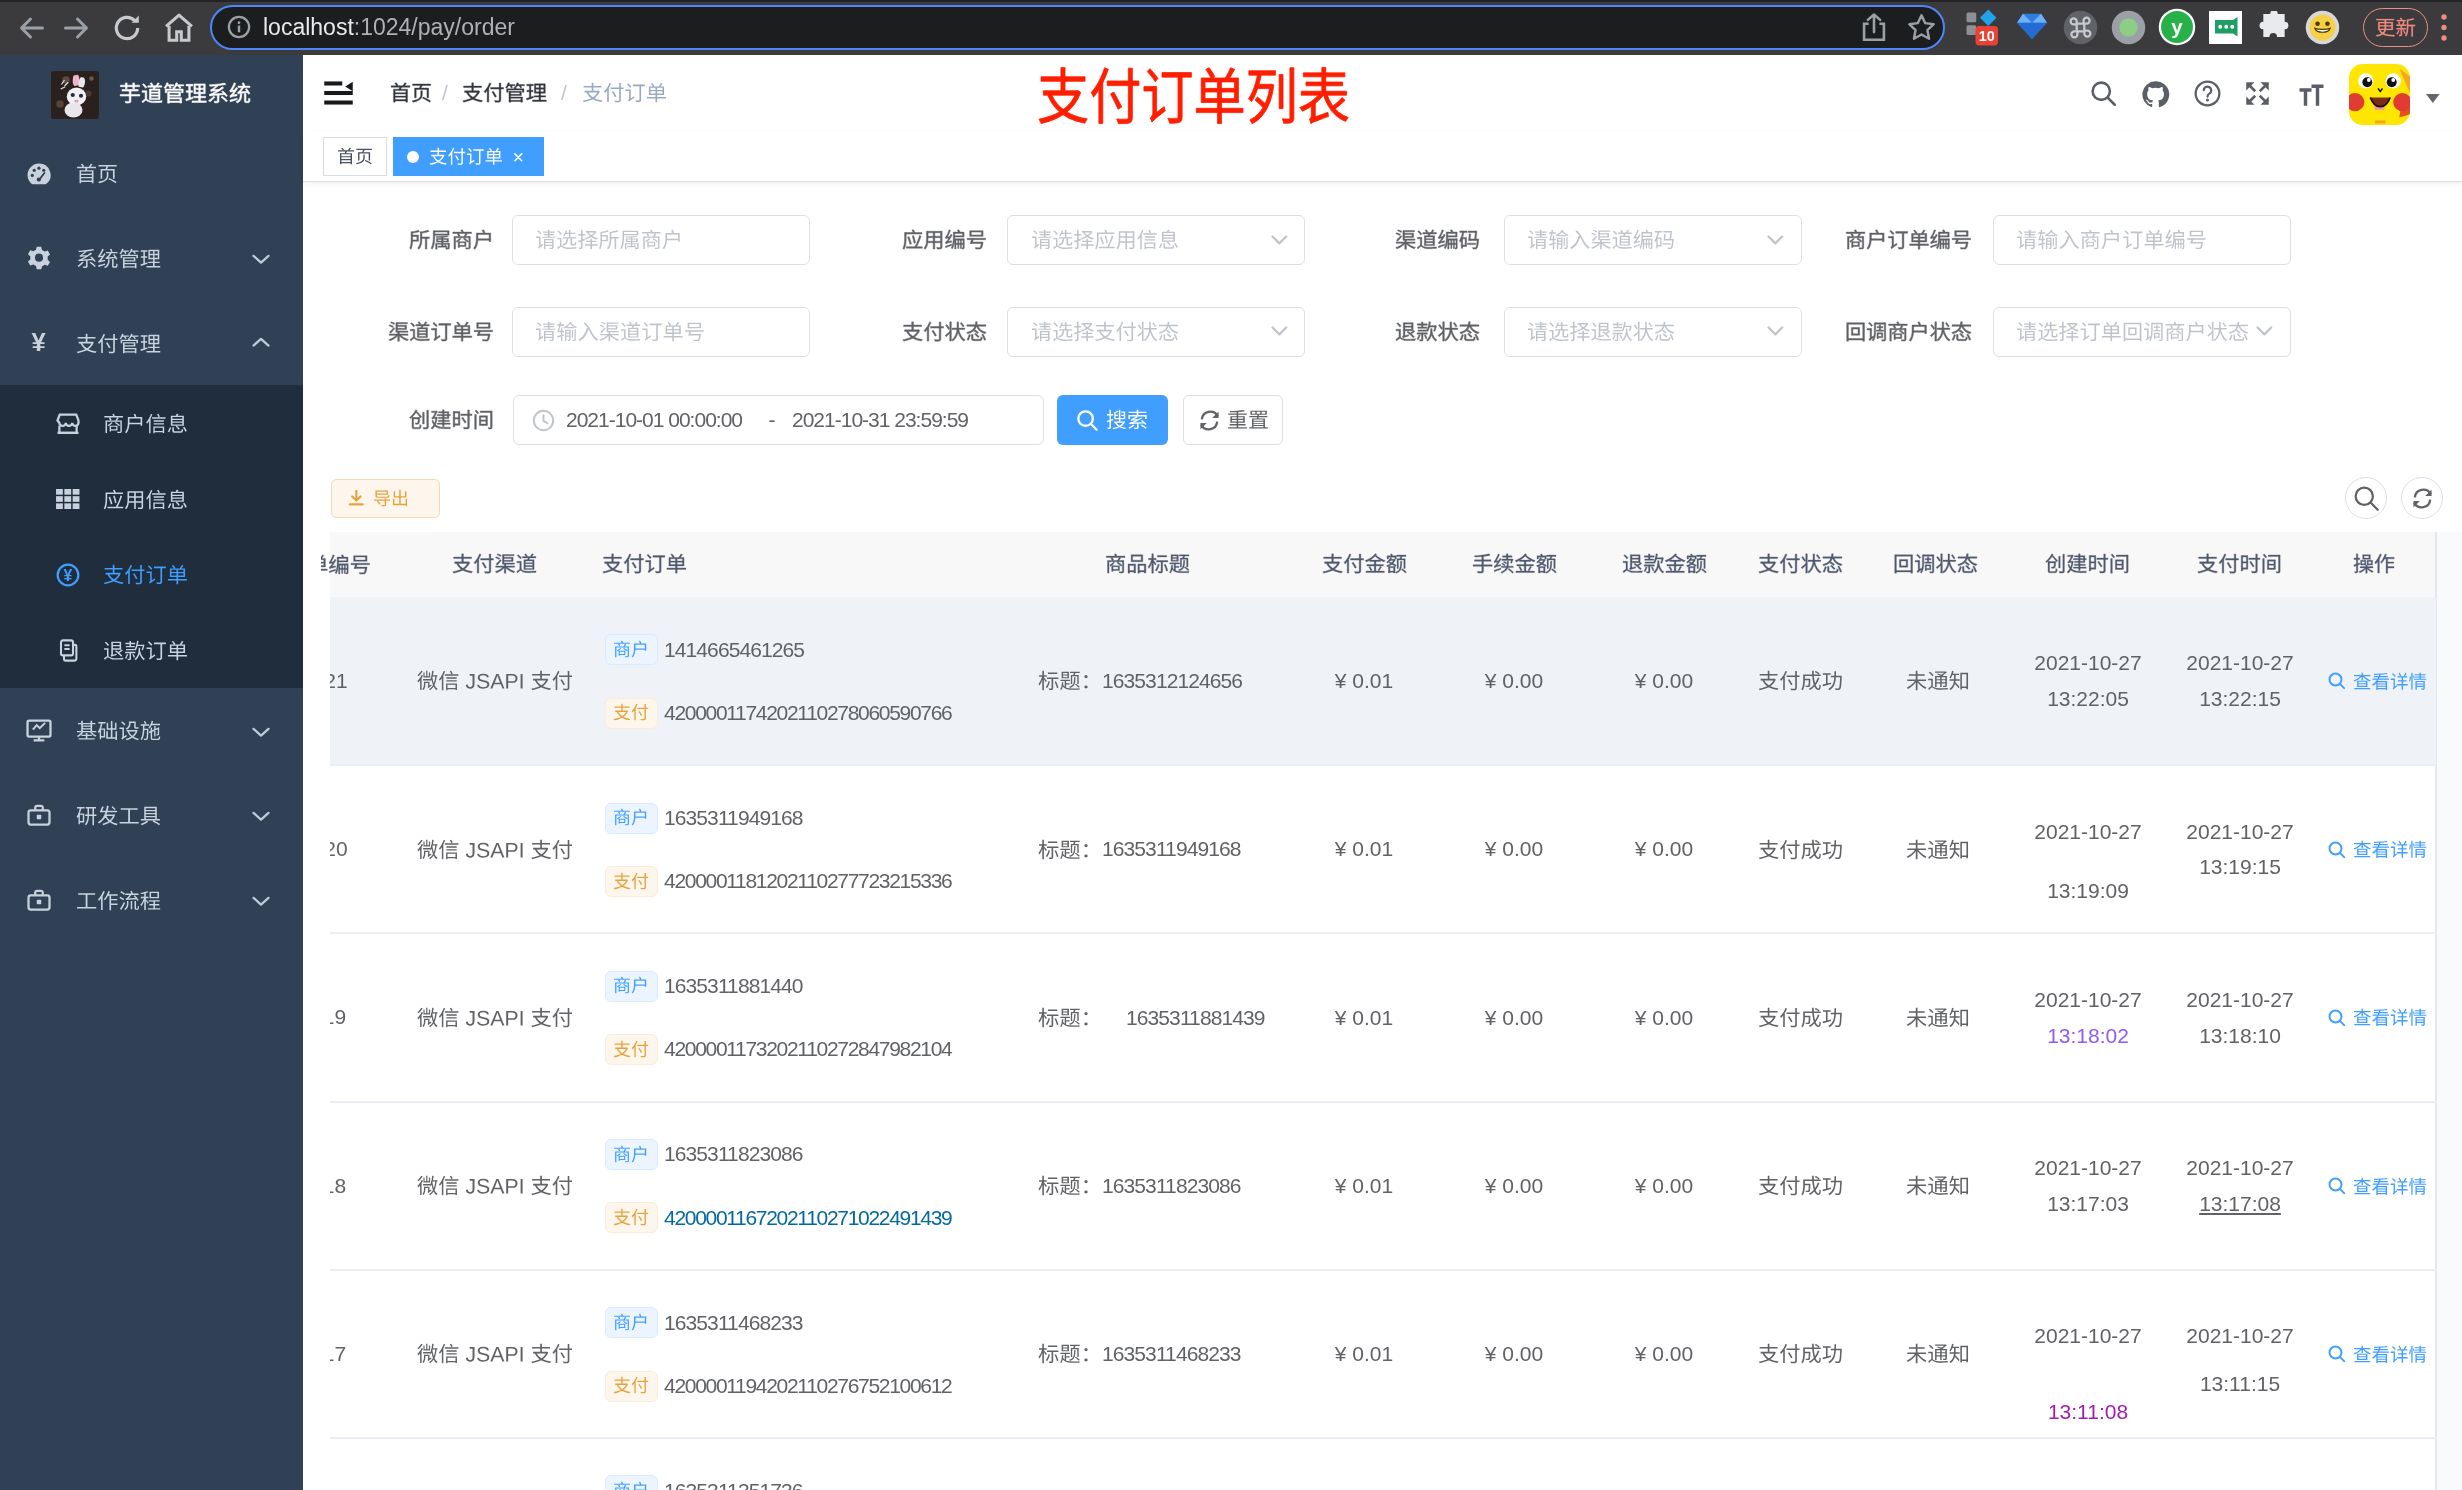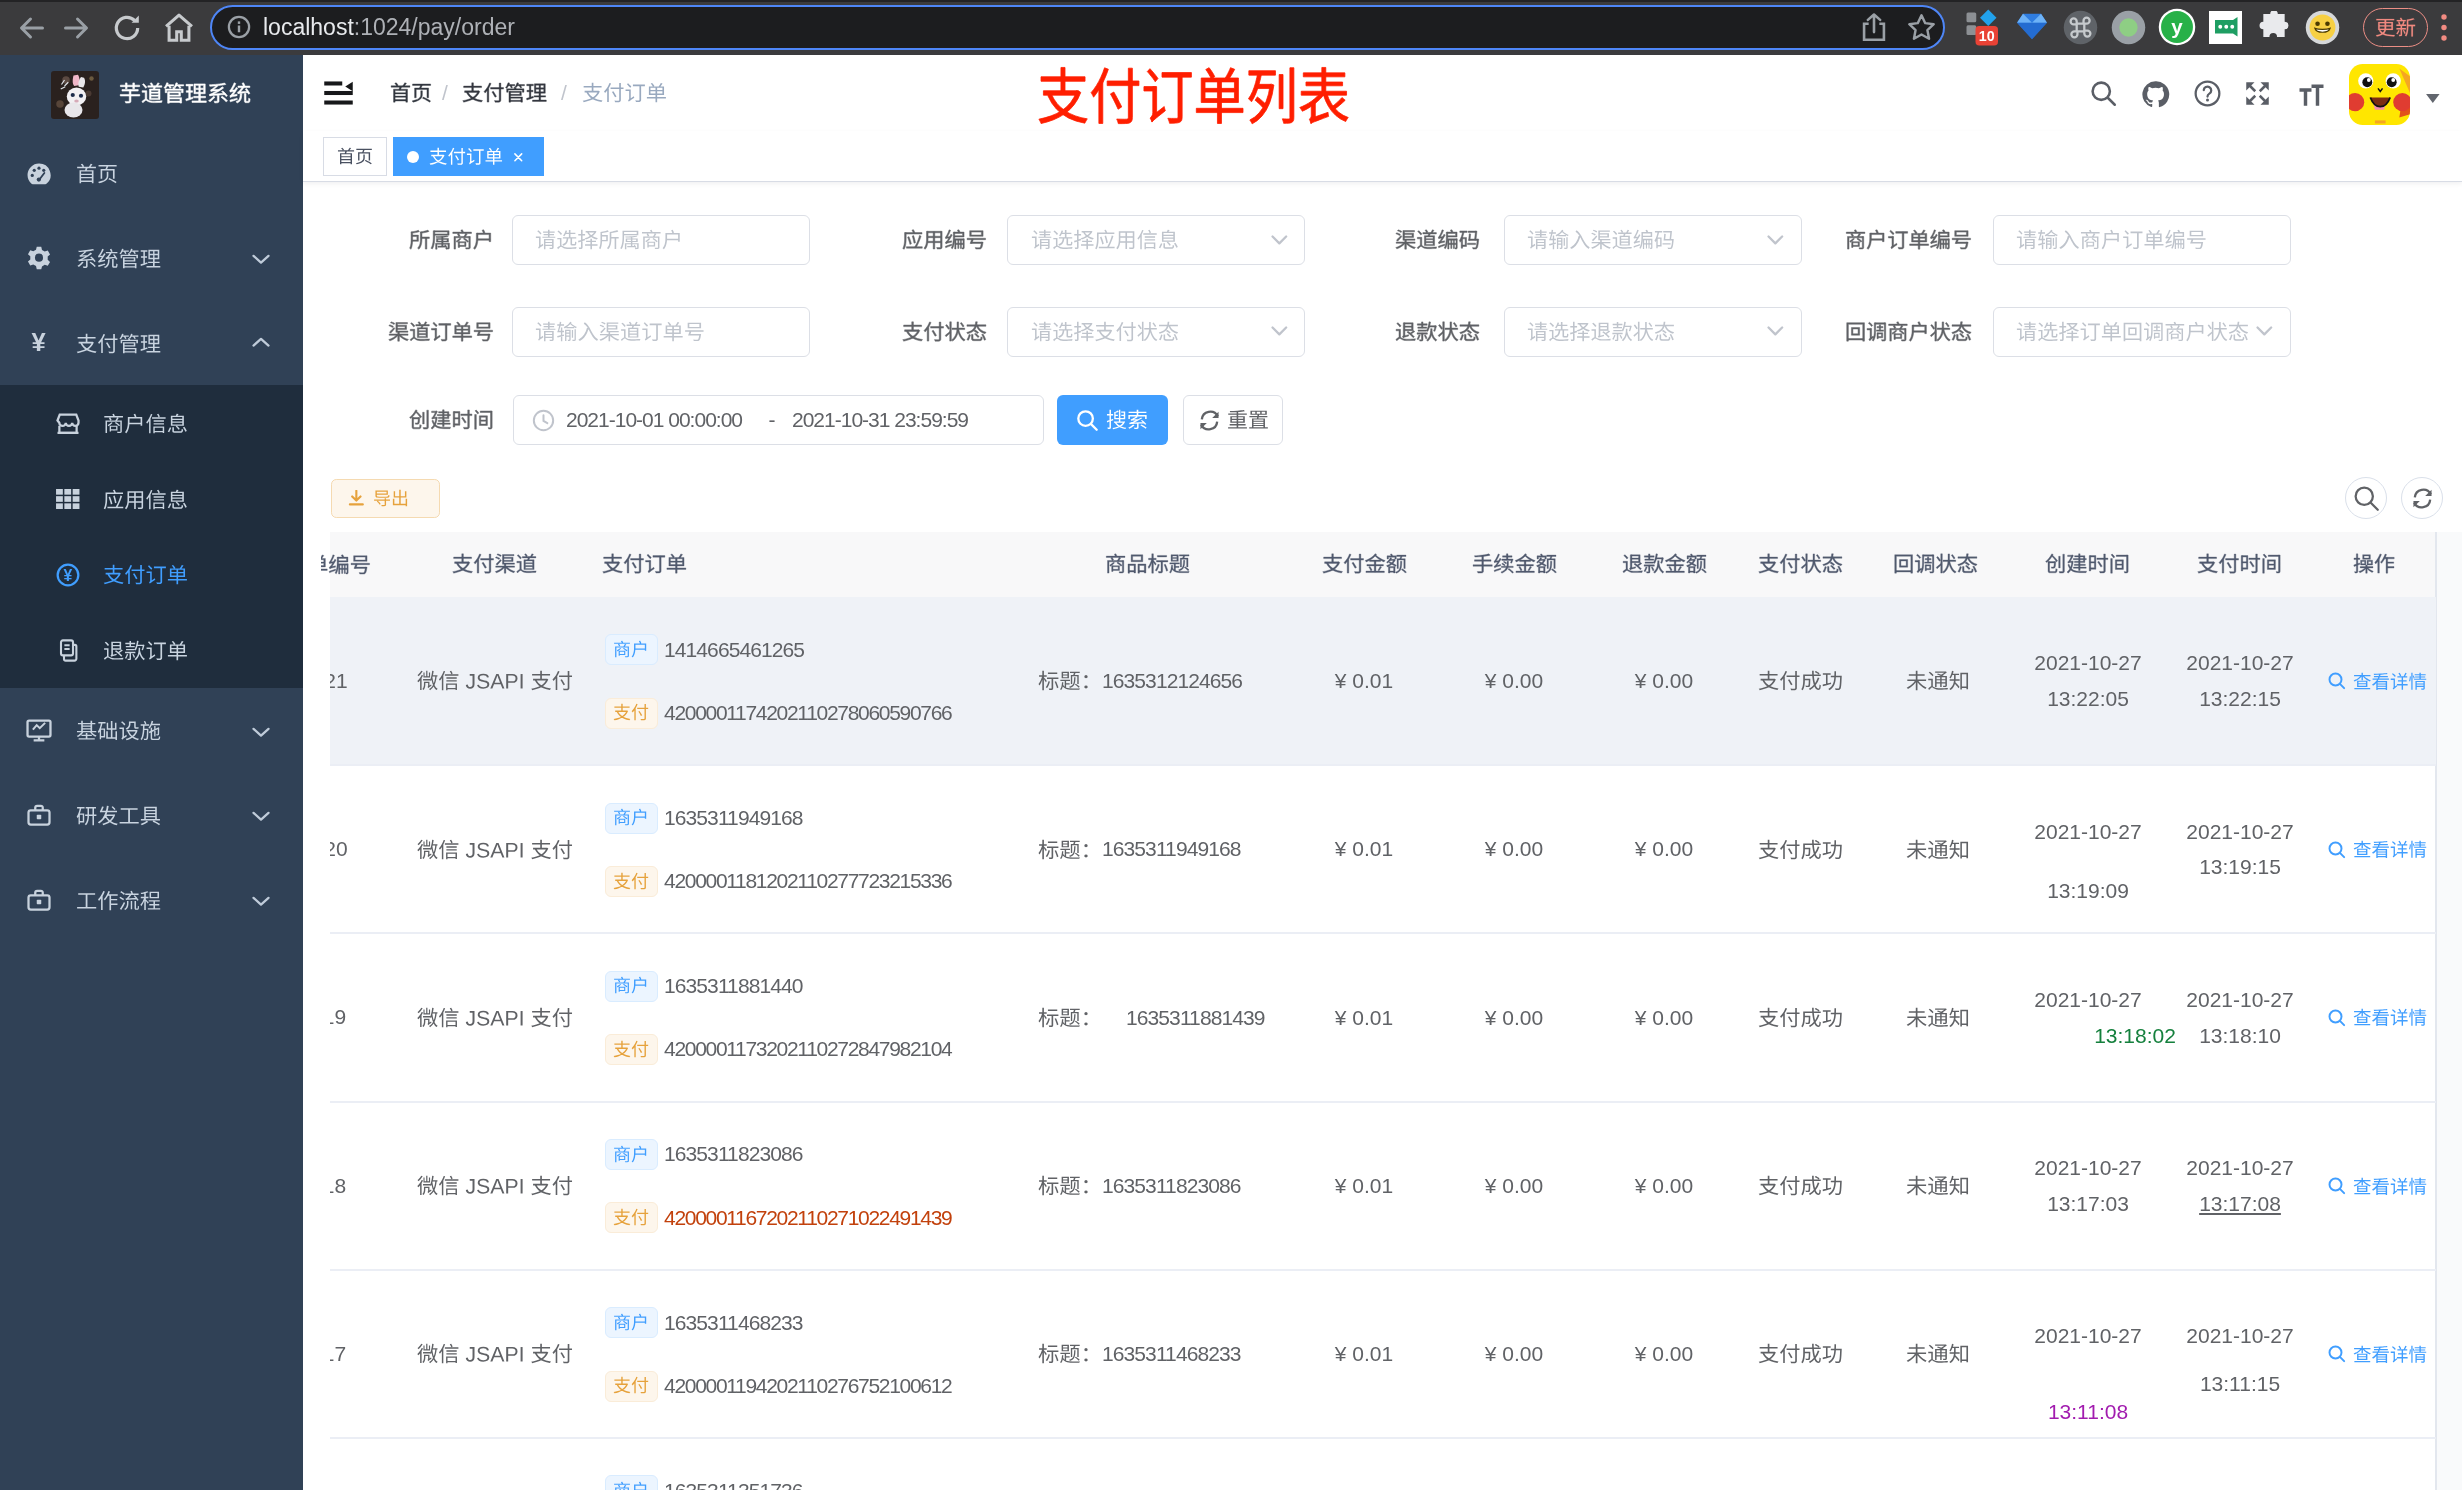--- a/index.html
+++ b/index.html
@@ -791,21 +791,21 @@
     <use href="#g4ed8" x="1000"></use>
     <use href="#g6210" x="2000"></use>
     <use href="#g529f" x="3000"></use>
   </svg>
 <svg style="position:absolute;left:1906px;top:1007px;fill:#606266;" width="64" height="21" viewBox="0 0 3000 1000" preserveAspectRatio="none">
     <use href="#g672a" x="0"></use>
     <use href="#g901a" x="1000"></use>
     <use href="#g77e5" x="2000"></use>
   </svg>
 <div style="position:absolute;left:2088px;transform:translateX(-50%);top:985px;font-size:21px;line-height:30px;color:#606266;white-space:nowrap;">2021-10-27</div>
-<div style="position:absolute;left:2088px;transform:translateX(-50%);top:1021px;font-size:21px;line-height:30px;color:#15803d;white-space:nowrap;margin-left:47px;">13:18:02</div>
+<div style="position:absolute;left:2088px;transform:translateX(-50%);top:1021px;font-size:21px;line-height:30px;color:#8b5cf6;white-space:nowrap;">13:18:02</div>
 <div style="position:absolute;left:2240px;transform:translateX(-50%);top:985px;font-size:21px;line-height:30px;color:#606266;white-space:nowrap;">2021-10-27</div>
 <div style="position:absolute;left:2240px;transform:translateX(-50%);top:1021px;font-size:21px;line-height:30px;color:#606266;white-space:nowrap;">13:18:10</div>
 <svg style="position:absolute;left:2328px;top:1009px" width="18" height="18" viewBox="0 0 24 24">
     <circle cx="10" cy="10" r="8" fill="none" stroke="#409eff" stroke-width="2.6"></circle>
     <path d="M16.2 16.2l5.3 5.3" stroke="#409eff" stroke-width="2.6" stroke-linecap="round"></path>
   </svg>
 <svg style="position:absolute;left:2353px;top:1008px;fill:#409eff;" width="74" height="18.6" viewBox="0 0 4000 1000" preserveAspectRatio="none">
     <use href="#g67e5" x="0"></use>
     <use href="#g770b" x="1000"></use>
     <use href="#g8be6" x="2000"></use>
@@ -830,21 +830,21 @@
 <svg style="position:absolute;left:613px;top:1145px;fill:#409eff;" width="36" height="18" viewBox="0 0 2000 1000" preserveAspectRatio="none">
     <use href="#g5546" x="0"></use>
     <use href="#g6237" x="1000"></use>
   </svg>
 <div style="position:absolute;left:664px;top:1139px;font-size:21px;line-height:30px;color:#606266;white-space:nowrap;letter-spacing:-0.9px;">1635311823086</div>
 <div class="abs" style="left:605px;top:1202px;width:53px;height:31px;background:#fdf6ec;border:1.5px solid #faecd8;border-radius:6px"></div>
 <svg style="position:absolute;left:613px;top:1208px;fill:#e6a23c;" width="36" height="18" viewBox="0 0 2000 1000" preserveAspectRatio="none">
     <use href="#g652f" x="0"></use>
     <use href="#g4ed8" x="1000"></use>
   </svg>
-<div style="position:absolute;left:664px;top:1203px;font-size:21px;line-height:30px;color:#c2410c;white-space:nowrap;letter-spacing:-1.3px;">4200001167202110271022491439</div>
+<div style="position:absolute;left:664px;top:1203px;font-size:21px;line-height:30px;color:#0369a1;white-space:nowrap;letter-spacing:-1.3px;">4200001167202110271022491439</div>
 <svg style="position:absolute;left:1038px;top:1175px;fill:#606266;" width="64" height="21" viewBox="0 0 3000 1000" preserveAspectRatio="none">
     <use href="#g6807" x="0"></use>
     <use href="#g9898" x="1000"></use>
     <use href="#gff1a" x="2000"></use>
   </svg>
 <div style="position:absolute;left:1102px;top:1171px;font-size:21px;line-height:30px;color:#606266;white-space:nowrap;letter-spacing:-0.9px;">1635311823086</div>
 <div style="position:absolute;left:1364px;transform:translateX(-50%);top:1171px;font-size:21px;line-height:30px;color:#606266;white-space:nowrap;">¥ 0.01</div>
 <div style="position:absolute;left:1514px;transform:translateX(-50%);top:1171px;font-size:21px;line-height:30px;color:#606266;white-space:nowrap;">¥ 0.00</div>
 <div style="position:absolute;left:1664px;transform:translateX(-50%);top:1171px;font-size:21px;line-height:30px;color:#606266;white-space:nowrap;">¥ 0.00</div>
 <svg style="position:absolute;left:1758px;top:1175px;fill:#606266;" width="85" height="21" viewBox="0 0 4000 1000" preserveAspectRatio="none">

